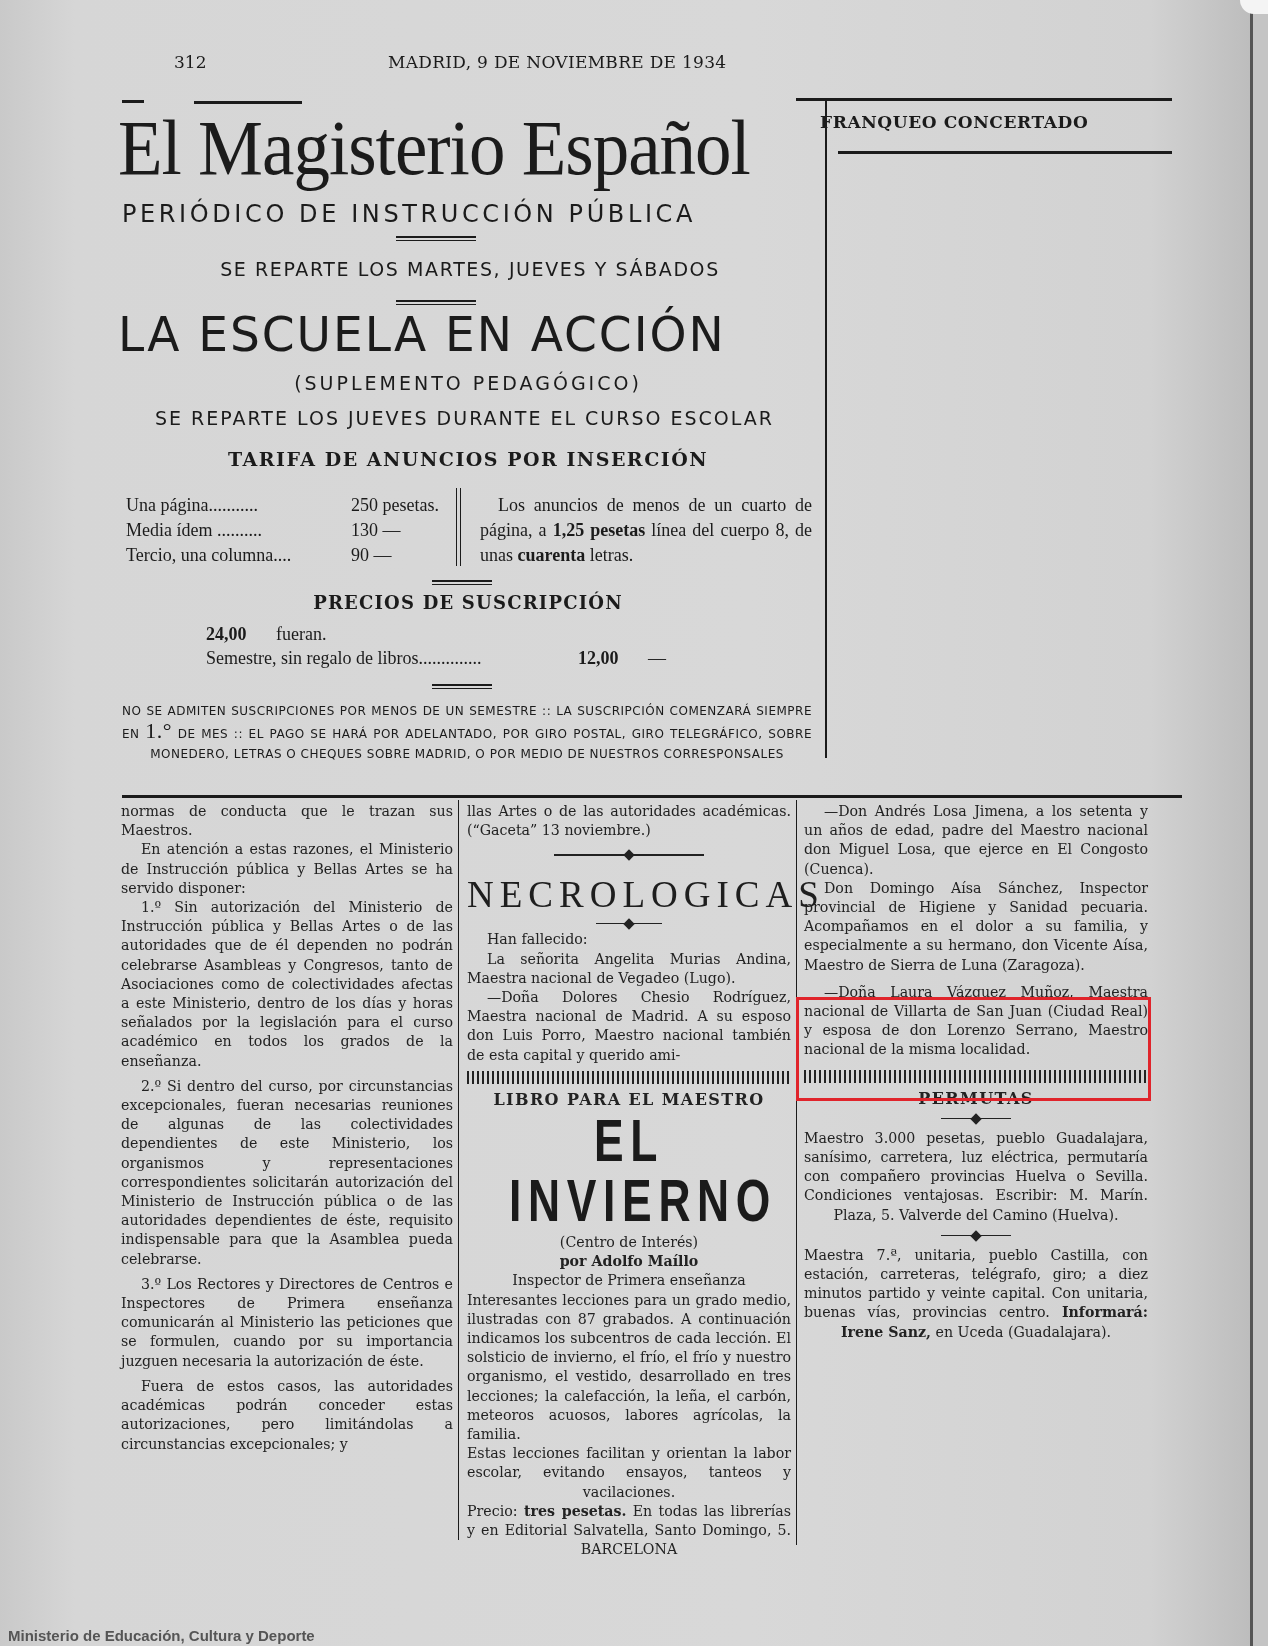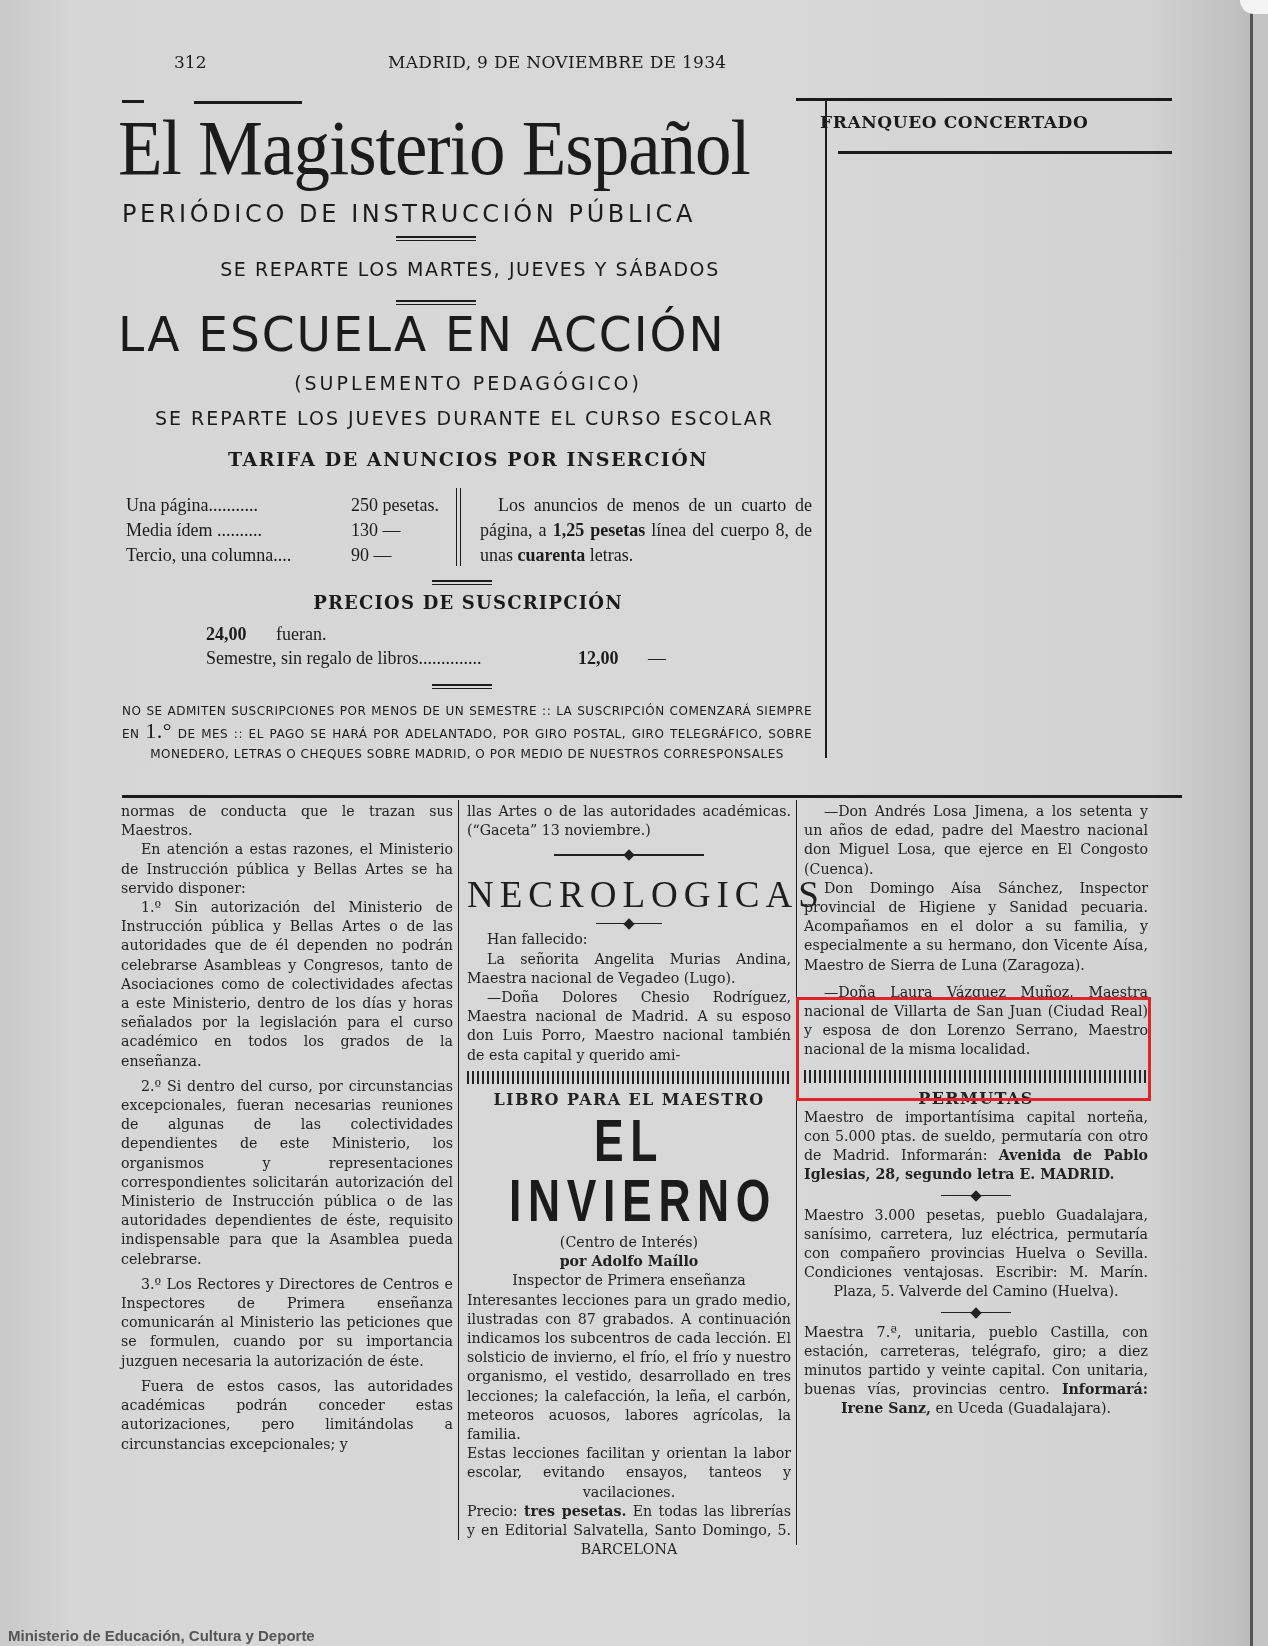--- a/index.html
+++ b/index.html
@@ -165,21 +165,20 @@
     <p style="text-align-last:center;">Estas lecciones facilitan y orientan la labor escolar, evitando ensayos, tanteos y vacilaciones.</p>
     <p style="text-align-last:center;"><span>Precio: </span><b>tres pesetas.</b><span> En todas las librerías y en Editorial Salvatella, Santo Domingo, 5. BARCELONA</span></p>
   </div>
 
   <div class="col c3">
     <p class="ind">—Don Andrés Losa Jimena, a los setenta y un años de edad, padre del Maestro nacional don Miguel Losa, que ejerce en El Congosto (Cuenca).</p>
     <p class="ind">Don Domingo Aísa Sánchez, Inspector provincial de Higiene y Sanidad pecuaria. Acompañamos en el dolor a su familia, y especialmente a su hermano, don Vicente Aísa, Maestro de Sierra de Luna (Zaragoza).</p>
     <p class="ind" style="margin-top:8px;">—Doña Laura Vázquez Muñoz, Maestra nacional de Villarta de San Juan (Ciudad Real) y esposa de don Lorenzo Serrano, Maestro nacional de la misma localidad.</p>
     <div class="hatch" style="margin-top:10px;"></div>
     <div class="libro-title">PERMUTAS</div>
-    <p><span>Maestro de importantísima capital norteña, con 5.000 ptas. de sueldo, permutaría con otro de Madrid. Informarán: </span><b>Avenida de Pablo Iglesias, 28, segundo letra E. MADRID.</b></p>
     <div class="orn" style="width:70px;height:1px;margin-top:10px;margin-bottom:10px;"></div>
     <p style="text-align-last:center;"><span>Maestro 3.000 pesetas, pueblo Guadalajara, sanísimo, carretera, luz eléctrica, permutaría con compañero provincias Huelva o Sevilla. Condiciones ventajosas. Escribir: M. Marín. Plaza, 5. Valverde del Camino (Huelva).</span></p>
     <div class="orn" style="width:70px;height:1px;margin-top:10px;margin-bottom:10px;"></div>
     <p style="text-align-last:center;"><span>Maestra 7.ª, unitaria, pueblo Castilla, con estación, carreteras, telégrafo, giro; a diez minutos partido y veinte capital. Con unitaria, buenas vías, provincias centro. </span><b>Informará: Irene Sanz,</b><span> en Uceda (Guadalajara).</span></p>
   </div>
 
   <div class="highlight"></div>
 
   <div class="abs footer">Ministerio de Educación, Cultura y Deporte</div>
 </div>

